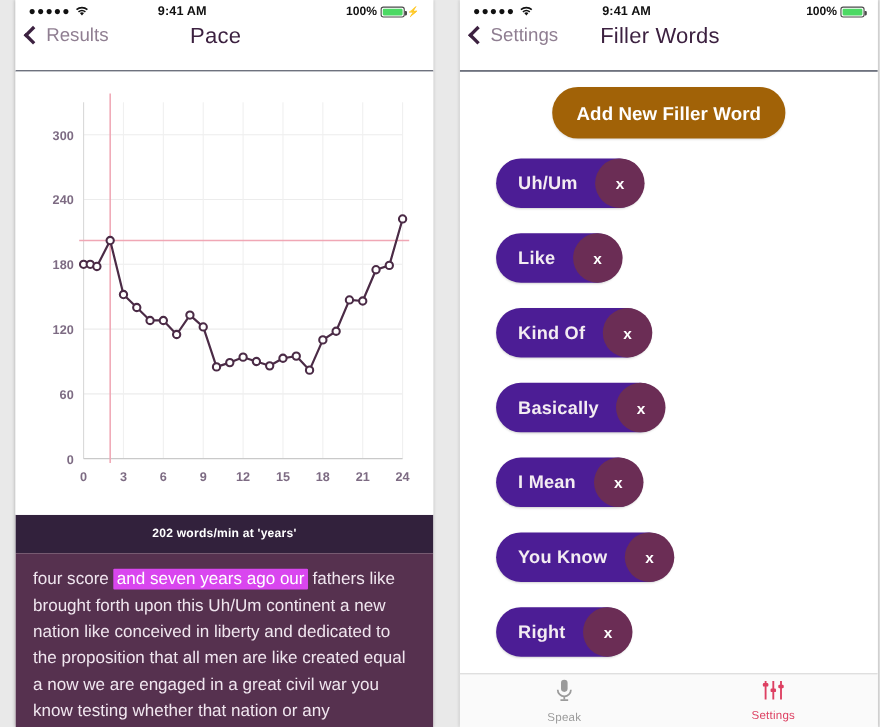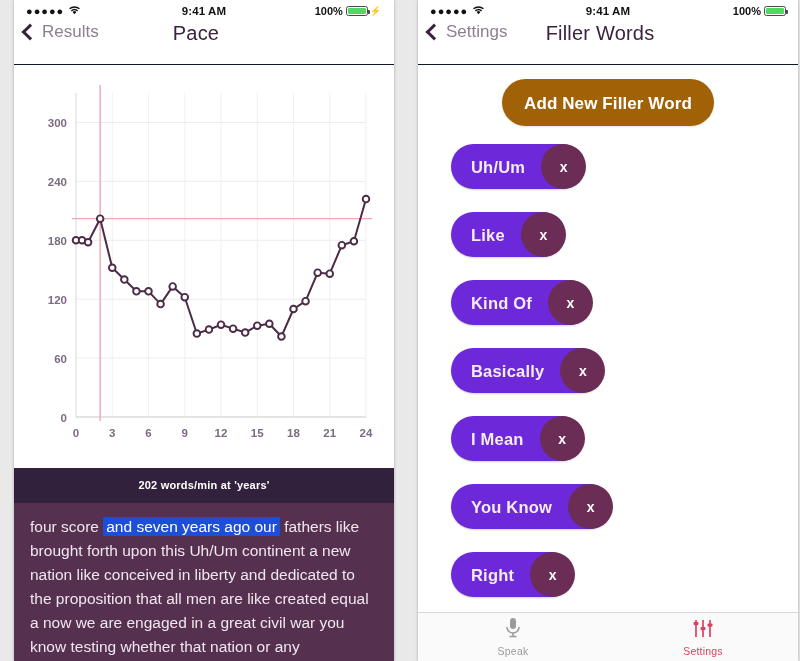--- a/index.html
+++ b/index.html
@@ -24,21 +24,21 @@
   
   .statusbar{
     height:22px;display:flex;align-items:center;
     padding:0 12px;box-sizing:border-box;
     font-size:11px;font-weight:bold;color:#111;
     background:#fff;
   }
   .sb-left{display:flex;align-items:center;gap:4px;flex:0 0 auto;width:33%;}
   .sb-dots{letter-spacing:1px;font-size:11px;line-height:1;color:#111;}
   .sb-wifi{display:inline-block;}
-  .sb-center{flex:1;text-align:center;font-size:11.5px;letter-spacing:.1px;}
+  .sb-center{flex:1;font-size:11.5px;letter-spacing:.1px;}
   .sb-right{width:33%;display:flex;align-items:center;justify-content:flex-end;gap:3px;}
   .battery{
     width:22px;height:10px;border:1px solid #4a4a4a;border-radius:2.5px;
     position:relative;box-sizing:border-box;padding:1px;
   }
   .battery:after{
     content:"";position:absolute;right:-3px;top:3px;width:2px;height:4px;
     background:#4a4a4a;border-radius:0 1px 1px 0;
   }
   .battery i{display:block;height:100%;background:#4cd964;border-radius:1px;}
@@ -76,37 +76,37 @@
     font-size:11px;font-weight:bold;padding:11px 0 12px;
     letter-spacing:.2px;
   }
   .transcript{
     background:#56314f;color:#f0e6ef;
     padding:12px 16px 0 16px;
     font-size:15.5px;line-height:24px;
     height:100%;box-sizing:border-box;
     font-family:"Liberation Sans",sans-serif;
   }
-  .hl{background:#1d4ed8;color:#fff;padding:1px 3px;border-radius:1px;}
+  .hl{background:#d946ef;color:#fff;padding:1px 3px;border-radius:1px;}
 
   
   .rbody{background:#fff;height:calc(661px - 22px - 42px - 48px);overflow:hidden;padding-top:14px;box-sizing:border-box;}
   .addbtn{
     display:block;margin:0 auto;
     width:212px;height:47px;line-height:47px;
     background:#a16207;color:#fff;border:none;border-radius:24px;
     font-size:17px;font-weight:bold;cursor:pointer;
     font-family:"Liberation Sans",sans-serif;
     letter-spacing:.1px;
     box-shadow:0 1px 2px rgba(0,0,0,.12);
   }
   .pills{margin-top:18px;padding-left:33px;}
   .pill{
     position:relative;display:inline-flex;align-items:center;
-    height:45px;background:#6d28d9;border-radius:24px;
+    height:45px;background:#4c1d95;border-radius:24px;
     padding:0 0 0 20px;margin-bottom:23px;cursor:pointer;
     box-shadow:0 1px 2px rgba(0,0,0,.18);
   }
   .pill .lbl{
     color:#f3ecf2;font-size:16.5px;font-weight:bold;
     letter-spacing:.2px;padding-right:16px;white-space:nowrap;
   }
   .pill .xbtn{
     width:45px;height:45px;border-radius:50%;
     background:#6b2d55;display:flex;align-items:center;justify-content:center;

